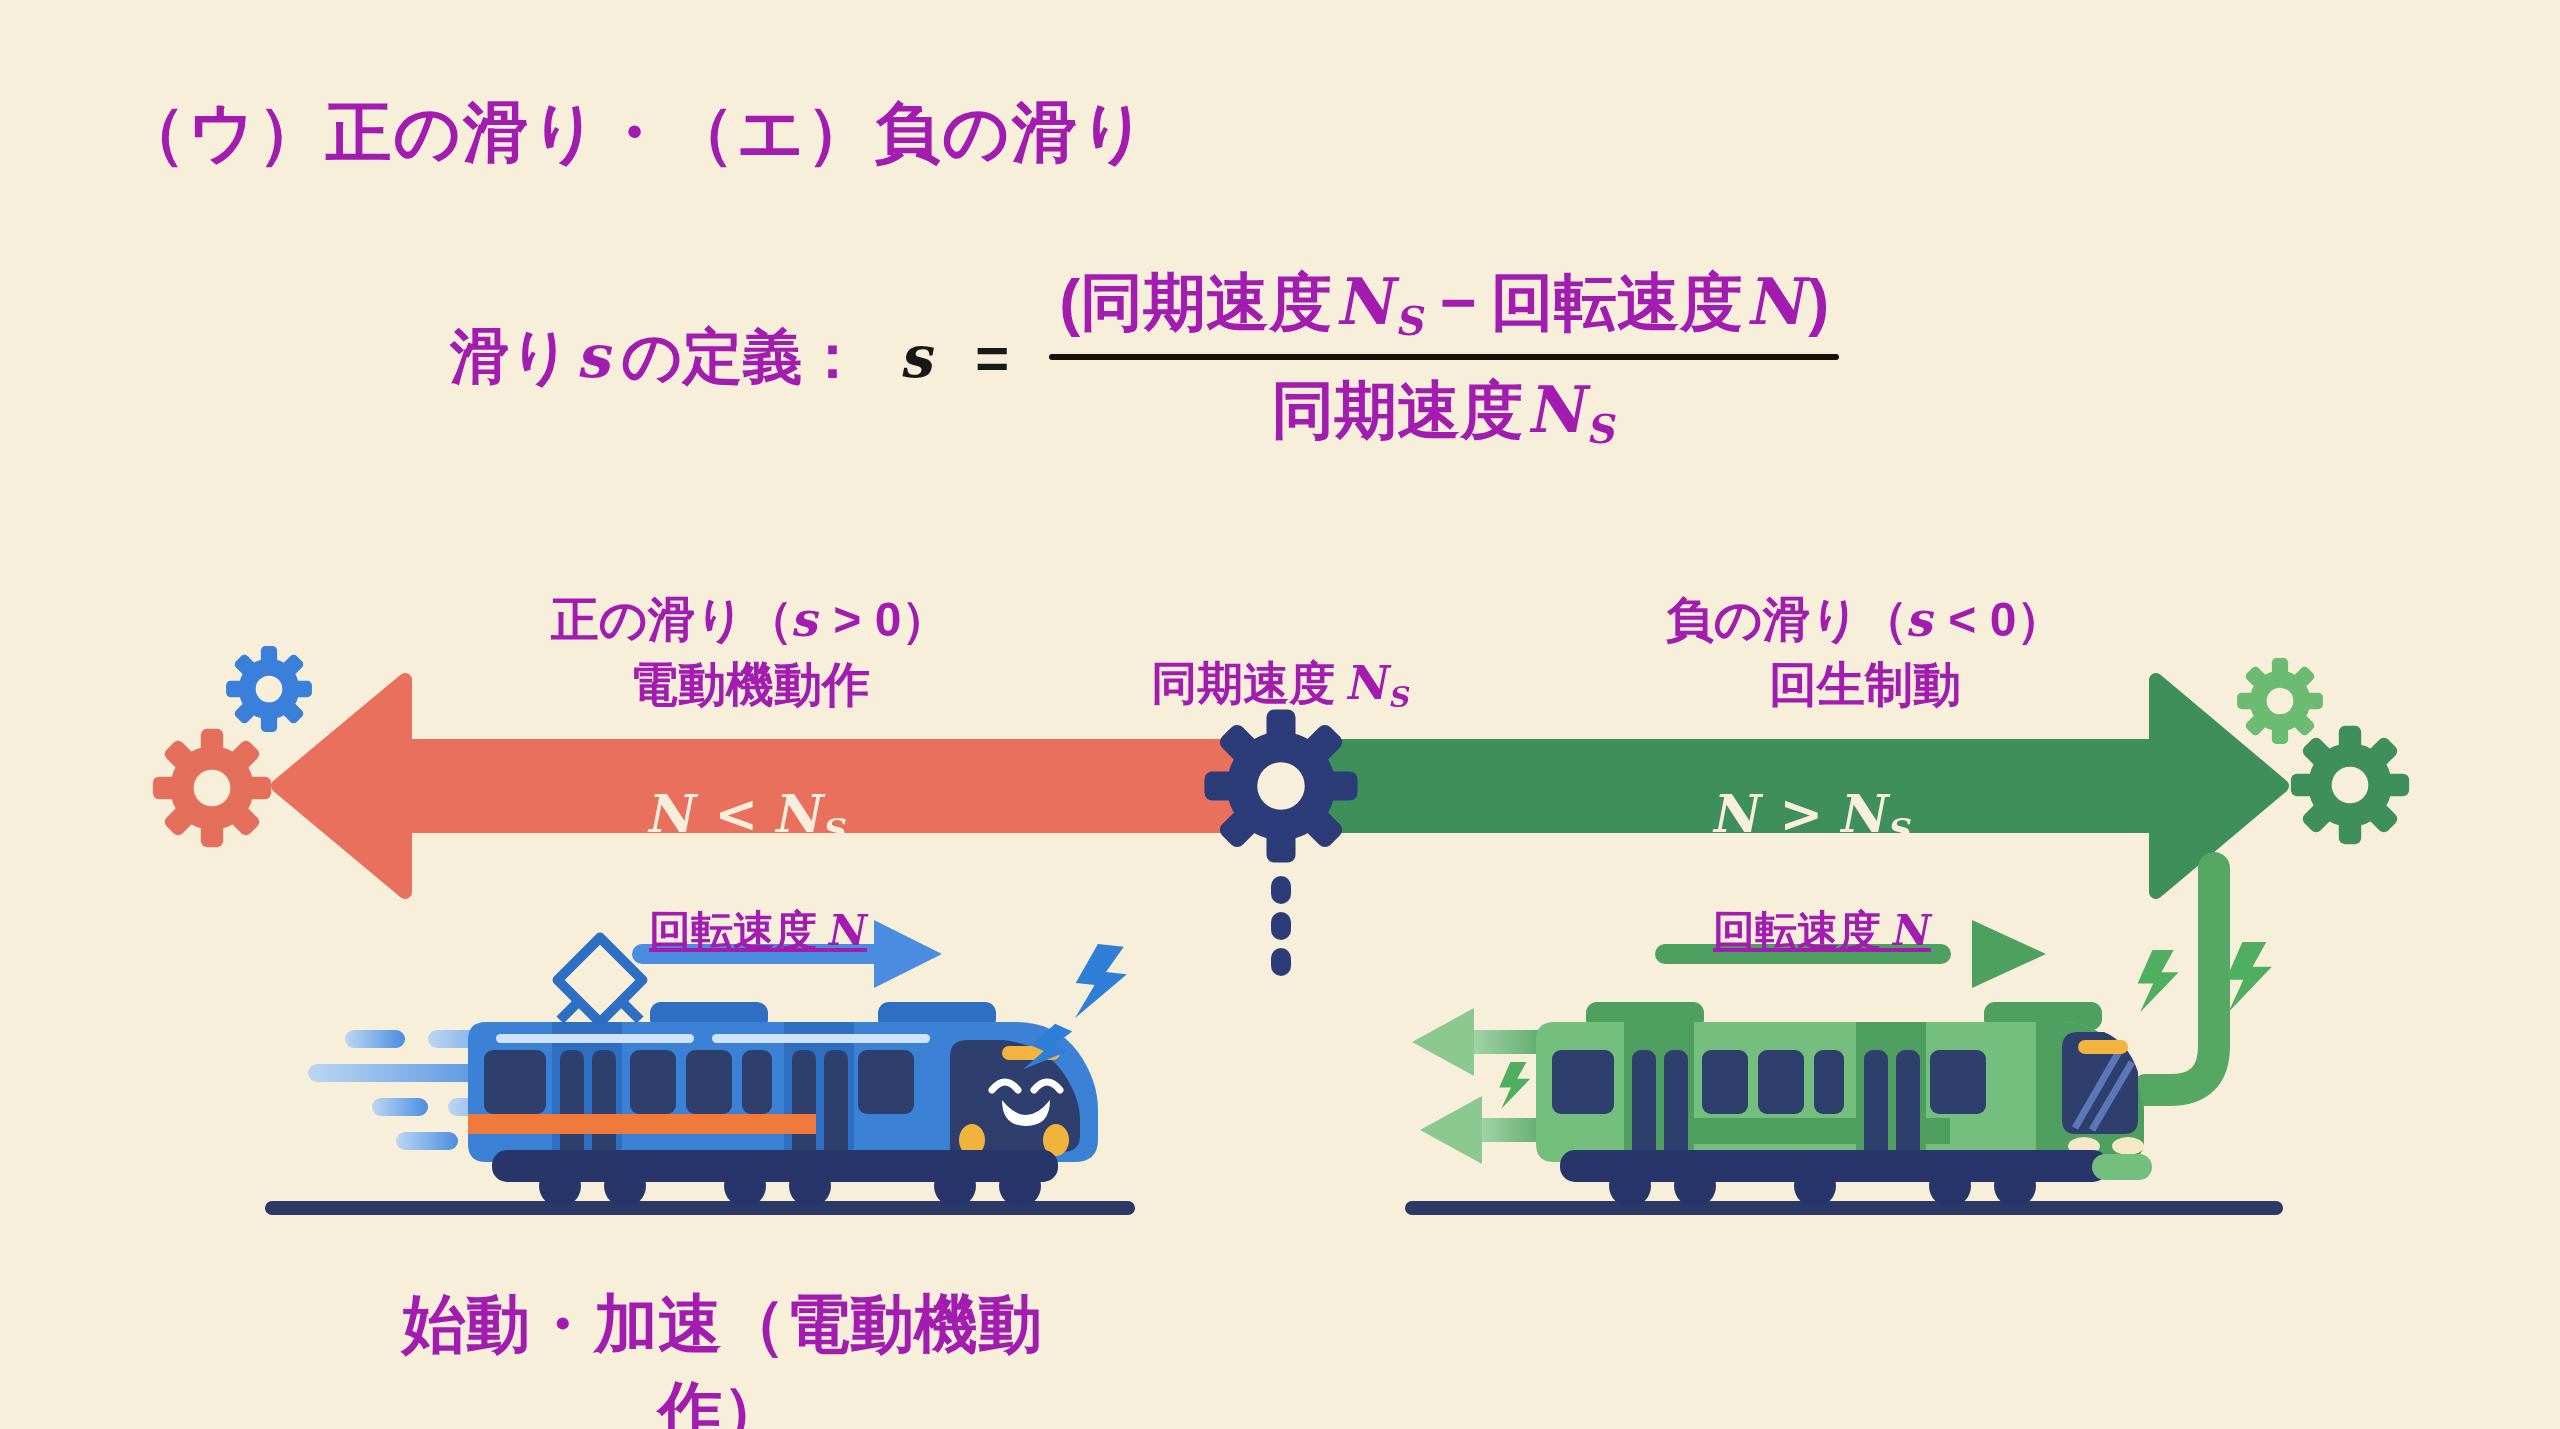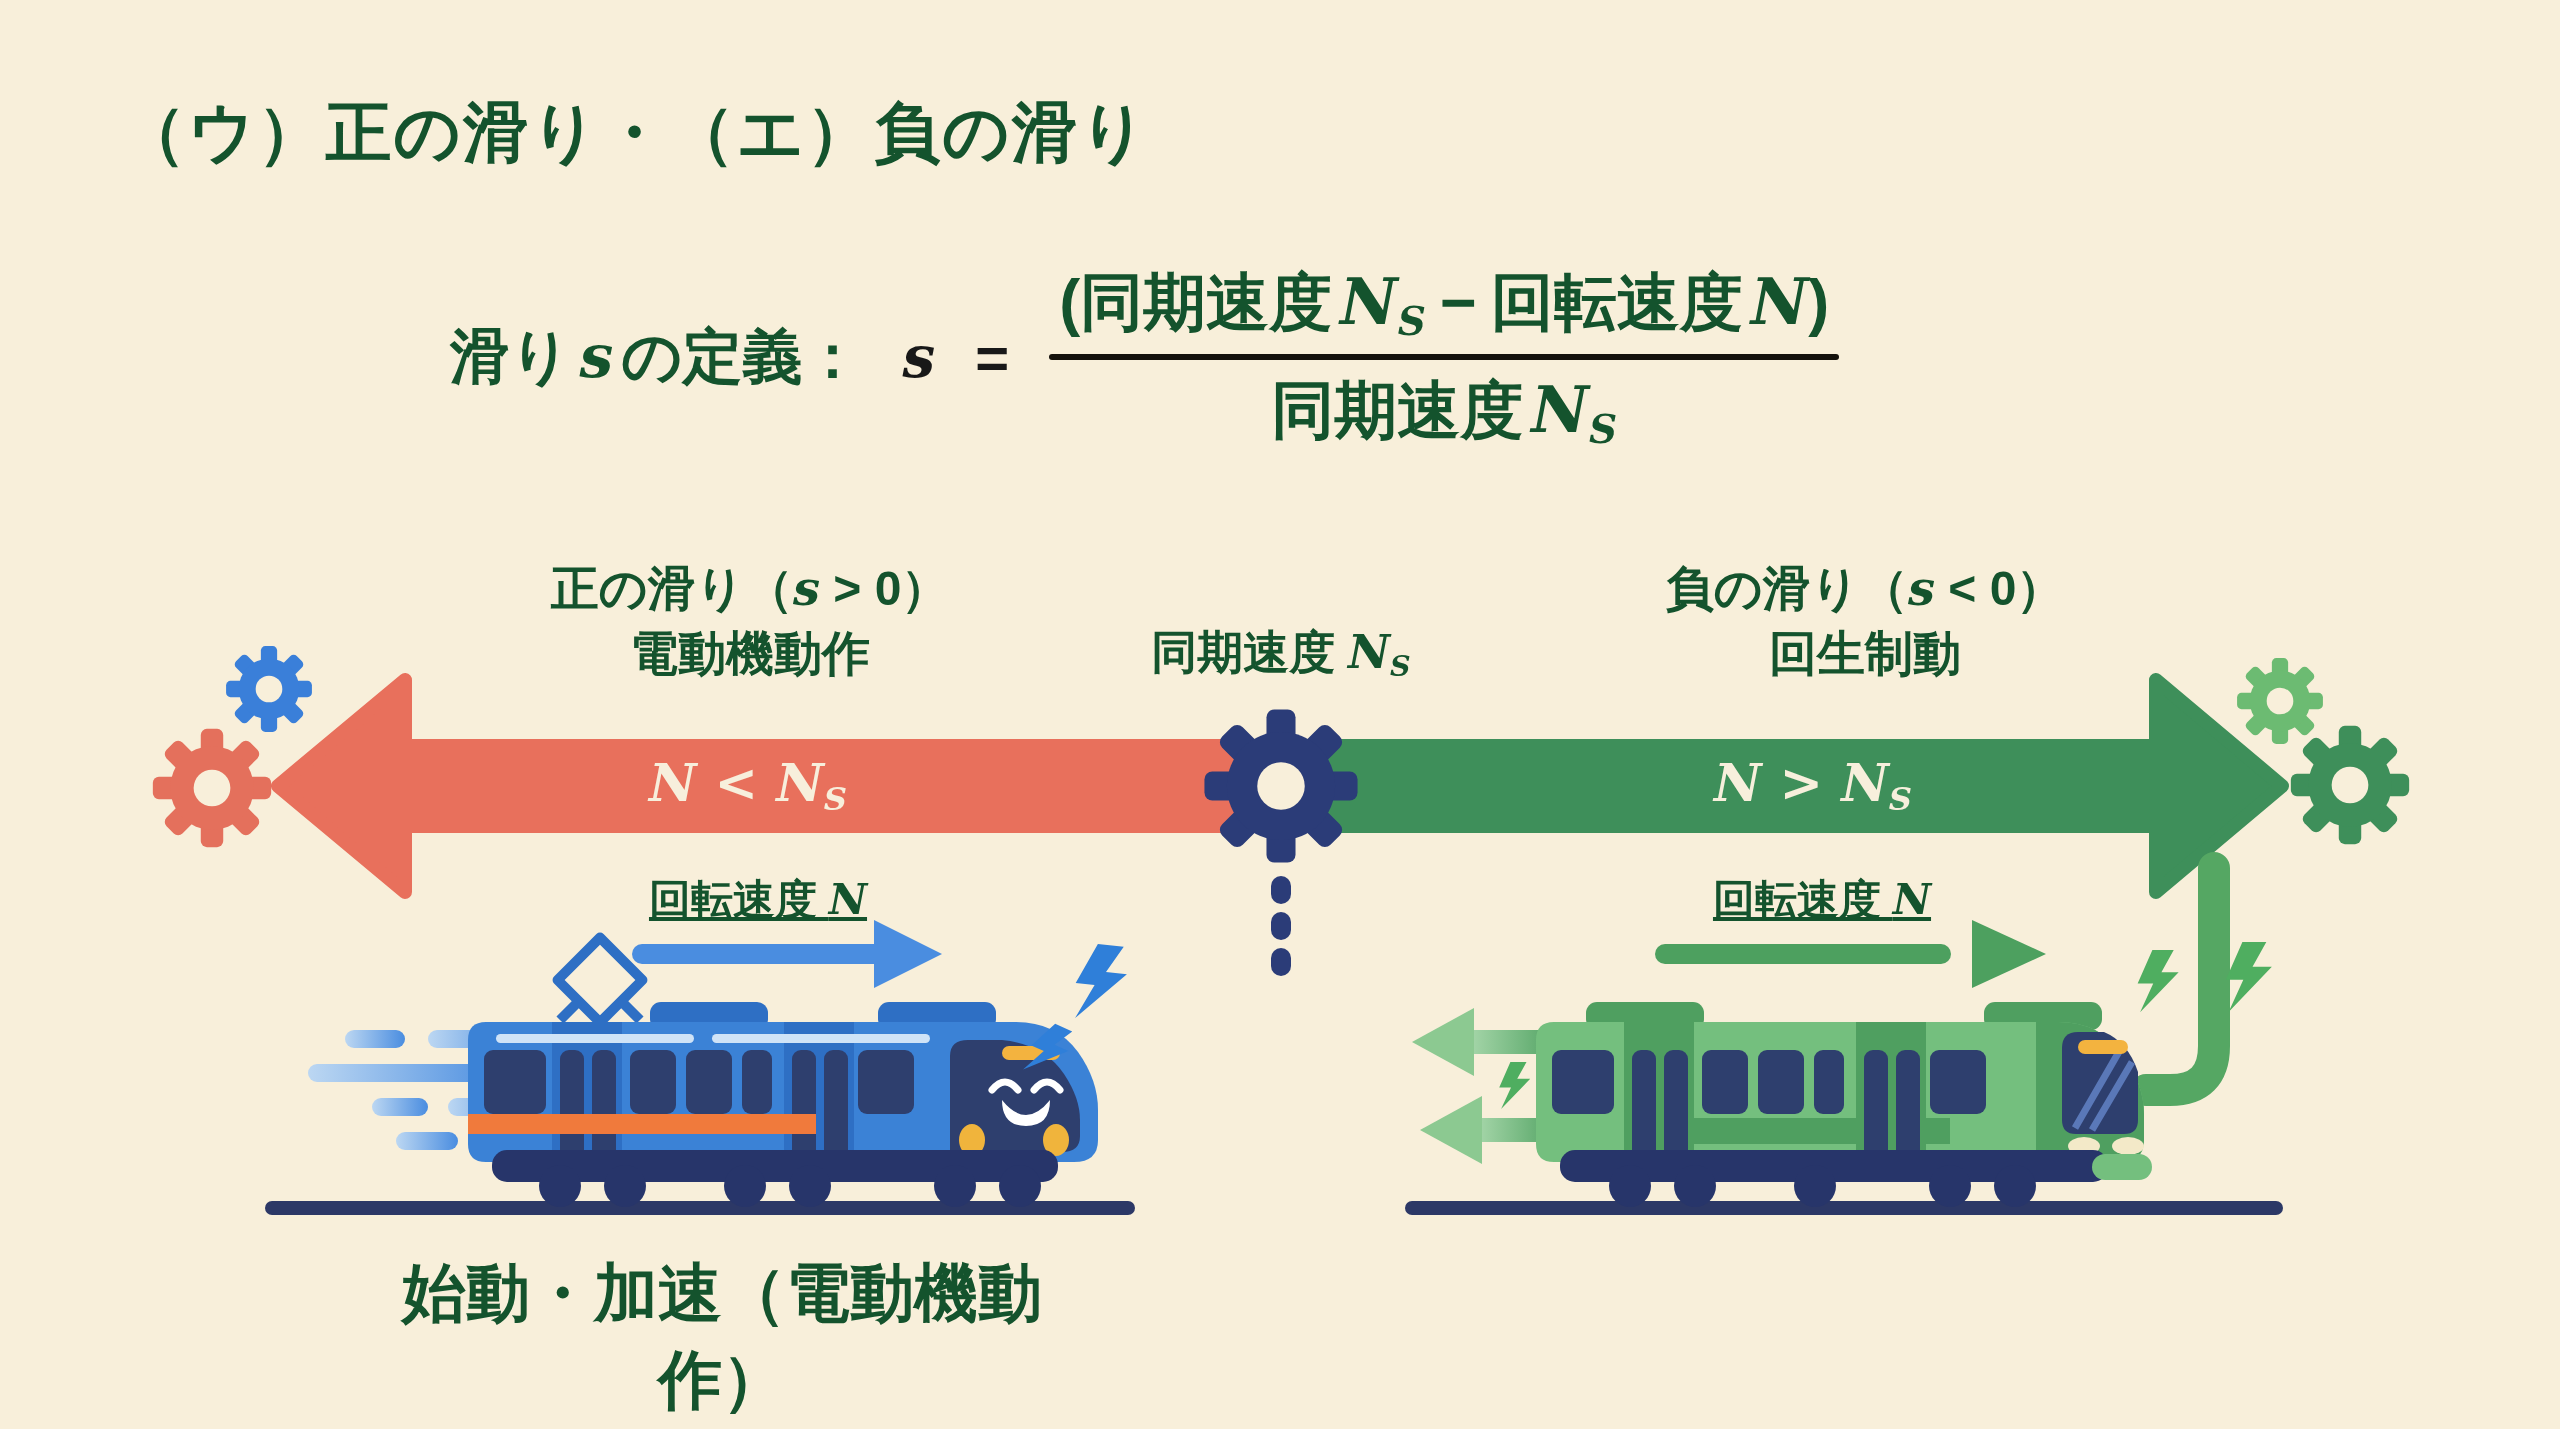--- a/index.html
+++ b/index.html
@@ -3,26 +3,26 @@
 <meta charset="utf-8">
 <style>
   :root { --bg:#f8efda; --navy:#2b3c78; --navy2:#2e3f6e; --under:#27356a; --track:#2c3866;
           --red:#e8705c; --green:#3e8f5a; --ltgreen:#74bf7e; --dkgreen:#4f9f60;
           --blue:#3b82d6; --blue2:#2e6fc4; --gearblue:#3a7fd9; --boltblue:#2f7fd9;
           --boltgreen:#4fae60; --cable:#55a763; --orange:#f07a3c; --yellow:#f3b33f; }
   html,body{margin:0;padding:0;}
   body{width:2560px;height:1429px;overflow:hidden;background:var(--bg);
        font-family:"Liberation Sans", sans-serif;}
   .stage{position:relative;width:2560px;height:1429px;background:var(--bg);}
-  .jp{font-weight:700;color:#14532d;}
+  .jp{font-weight:700;color:#a21caf;}
   .mvar{font-family:"DejaVu Serif", serif;font-style:italic;font-weight:700;}
   .msub{font-family:"DejaVu Serif", serif;font-style:italic;font-weight:700;
         font-size:0.62em;vertical-align:-0.28em;}
   .abs{position:absolute;}
-  .center{text-align:center;}
+  .center{text-align:center;margin-top:31px;}
   #title{left:120px;top:88px;font-size:66px;letter-spacing:2px;}
   
   #formula{left:450px;top:260px;width:1640px;display:flex;align-items:center;
            justify-content:flex-start;gap:40px;}
   .f-lead{font-size:60px;}
   .f-eq{font-size:58px;color:#181818;font-weight:700;}
   .frac{display:inline-flex;flex-direction:column;align-items:center;}
   .frac .num,.frac .den{font-size:63px;padding:0 10px;white-space:nowrap;}
   .frac-line{height:6px;background:#15120c;width:100%;margin:8px 0;border-radius:3px;}
   

